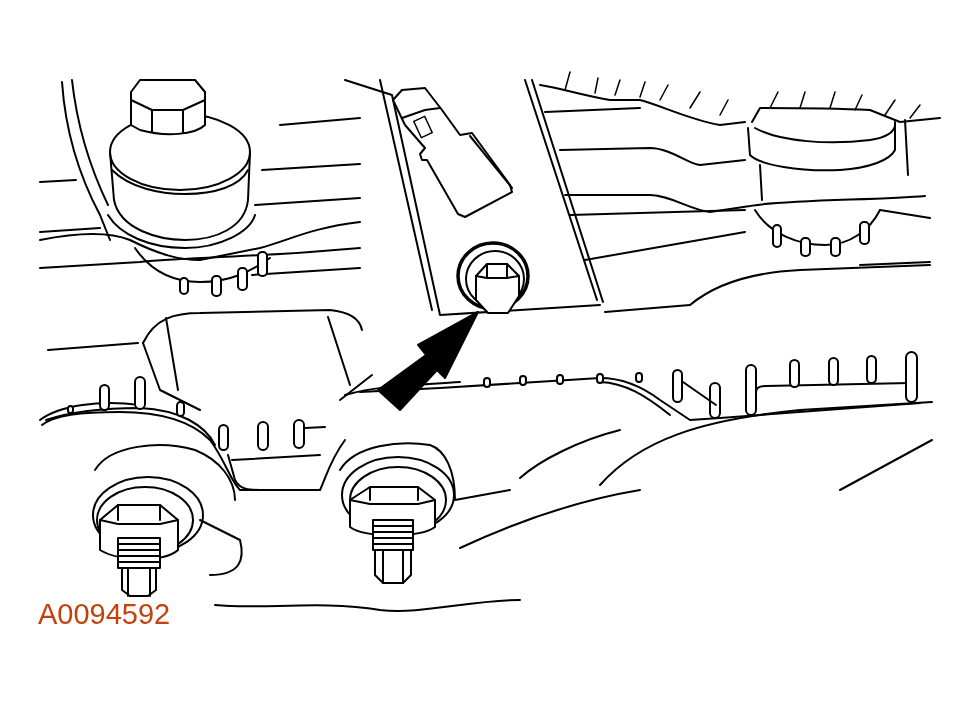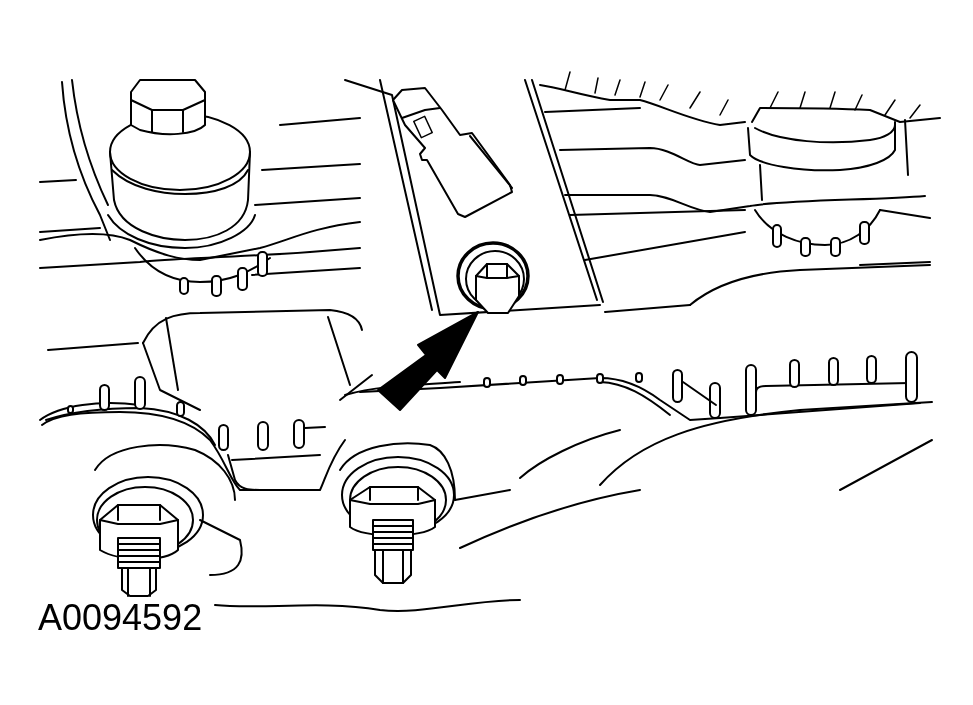--- a/index.html
+++ b/index.html
@@ -4,21 +4,21 @@
   <style>
     html, body { margin: 0; padding: 0; background: #ffffff; }
     body { width: 973px; height: 705px; position: relative; overflow: hidden; }
     .canvas { position: absolute; left: 0; top: 0; width: 973px; height: 705px; }
     .canvas svg { display: block; }
     .ln { fill: none; stroke: #000; stroke-width: 2; stroke-linecap: round; stroke-linejoin: round; }
     .lnt { fill: none; stroke: #000; stroke-width: 1.5; stroke-linecap: round; stroke-linejoin: round; }
     .fillw { fill: #fff; stroke: #000; stroke-width: 2; stroke-linejoin: round; }
     .label {
       position: absolute; left: 38px; top: 600px;
-      font-family: "Liberation Sans", sans-serif; font-size: 36px; color: #000000;
+      font-family: "Liberation Sans", sans-serif; font-size: 29px; color: #c2410c;
       letter-spacing: 0px; line-height: 1;
     }
   </style>
 </head>
 <body>
 
 <div class="canvas">
 <svg width="973" height="705" viewBox="0 0 973 705" xmlns="http://www.w3.org/2000/svg">
 
   <g>

